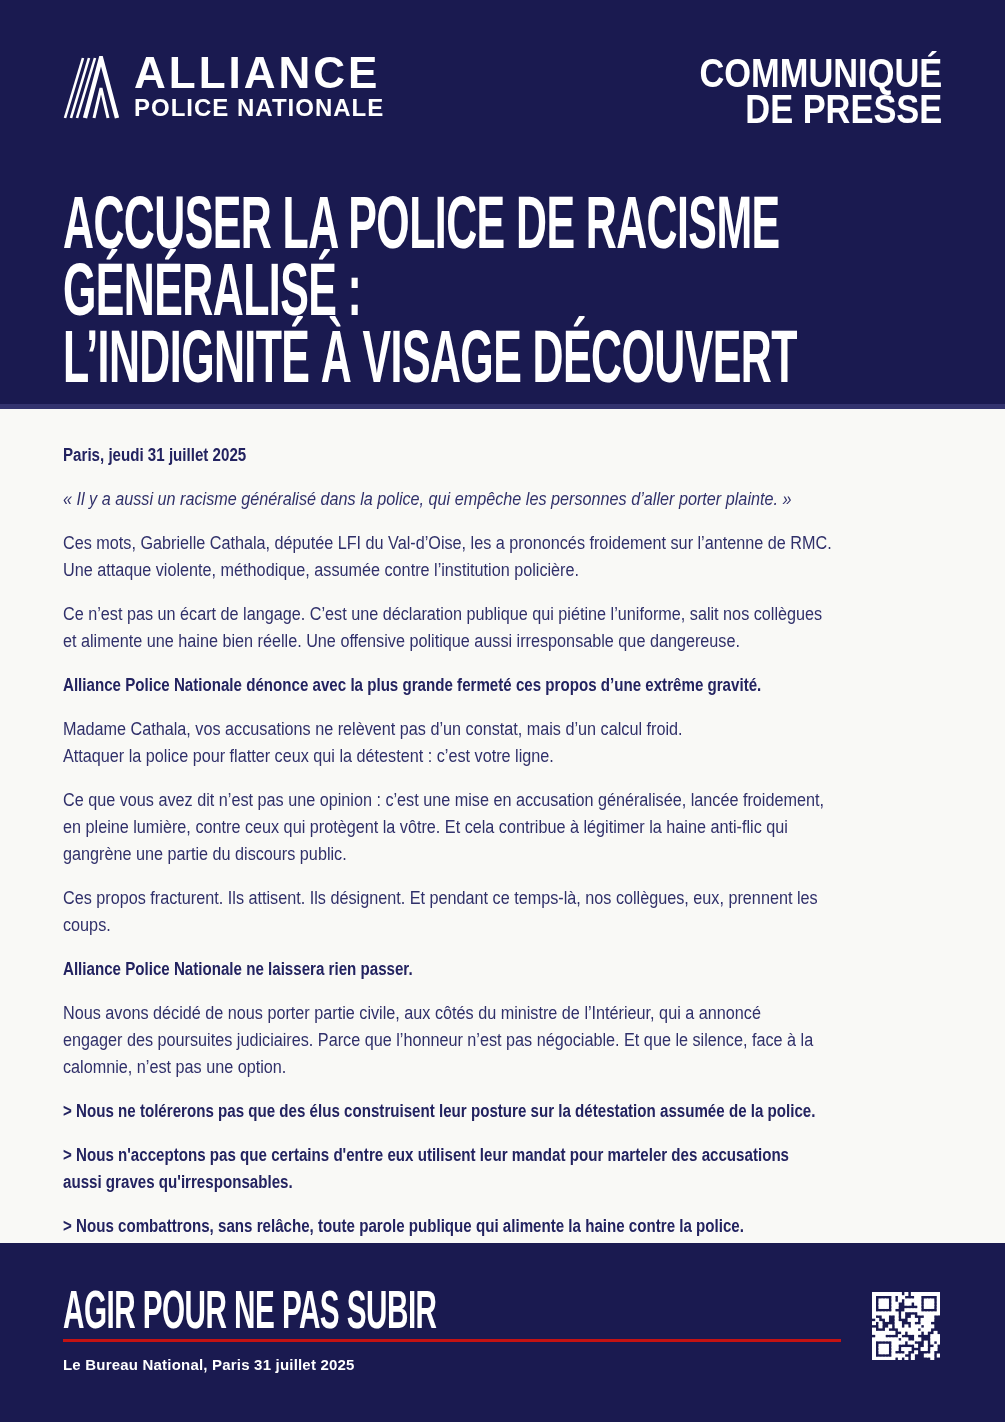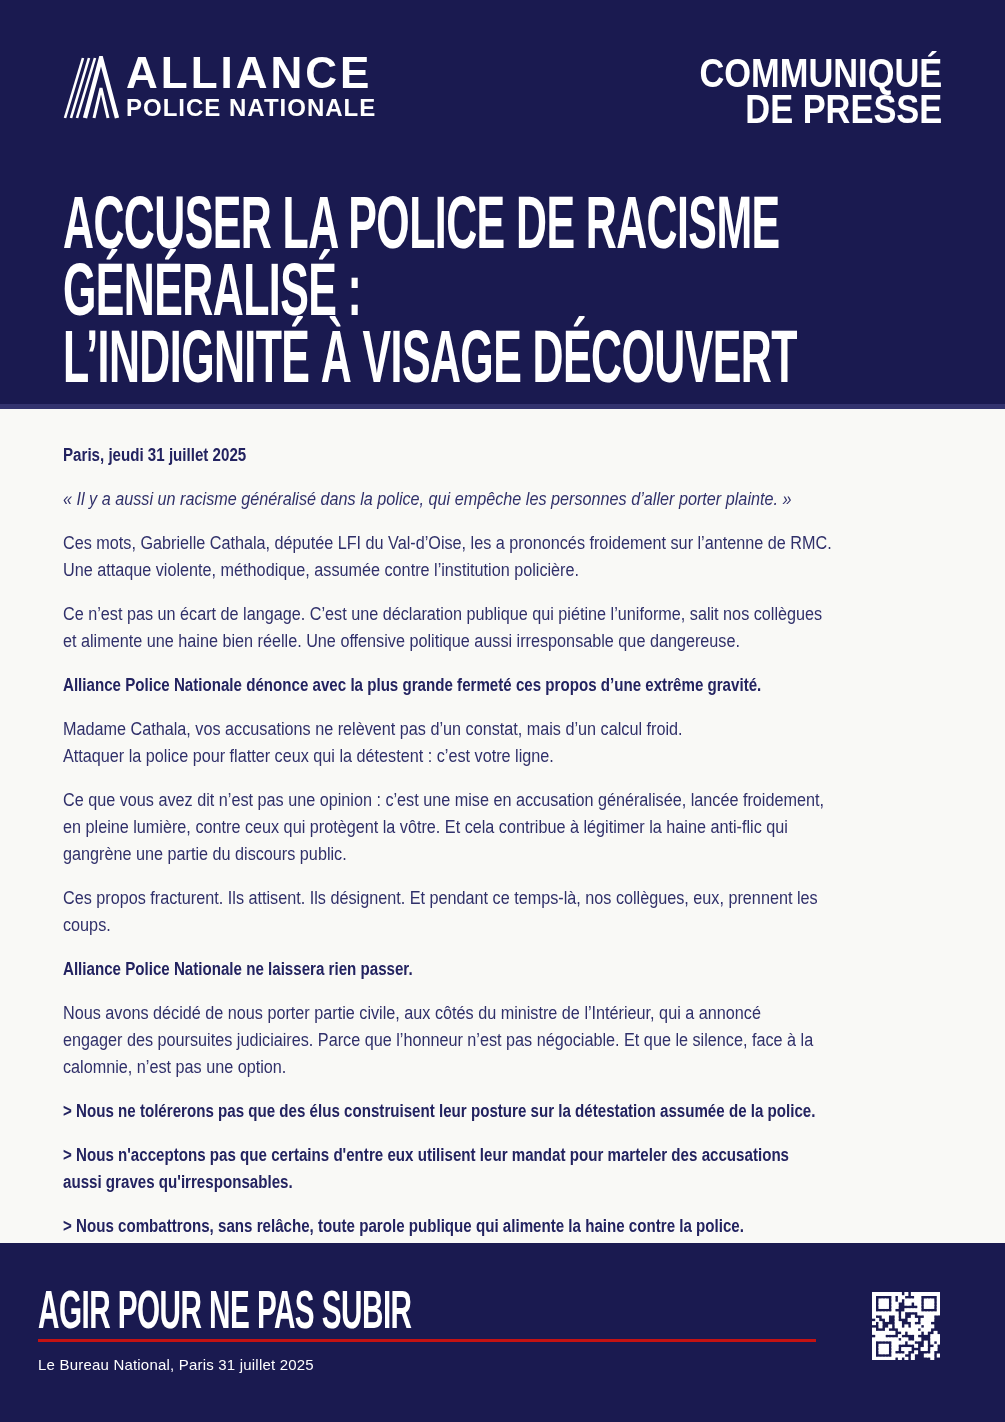--- a/index.html
+++ b/index.html
@@ -8,21 +8,21 @@
     width:1005px; height:1422px; margin:0 auto; overflow:hidden;
     background:#f9f9f6; display:flex; flex-direction:column;
     font-family:"Liberation Sans","DejaVu Sans",sans-serif;
   }
   
   .hdr {
     height:409px; background:#1a1a50; color:#fff;
     padding:55px 63px 0 63px; border-bottom:5px solid #33336e;
   }
   .hdr-top { display:flex; justify-content:space-between; align-items:flex-start; }
-  .logo { display:flex; align-items:center; gap:5px; }
+  .logo { display:flex; align-items:center; gap:13px; }
   .logo svg { display:block; }
   .brand-name { font-size:44px; font-weight:bold; letter-spacing:3px; line-height:36px; }
   .brand-sub  { font-size:24px; font-weight:bold; letter-spacing:1px; line-height:26px; margin-top:4px; }
   .press-label {
     text-align:right; font-weight:bold; font-size:40px; line-height:36px;
     transform:scaleX(.86); transform-origin:top right; letter-spacing:0;
   }
   .press-title { margin-top:62px; }
   .title-line {
     font-weight:bold; font-size:74px; line-height:67px; letter-spacing:-1px;
@@ -32,28 +32,28 @@
   .doc-body { height:834px; padding:33px 39px 0 63px; background:#f9f9f6; }
   .para {
     color:#30306a; font-size:18px; line-height:27px; margin:0 0 17px 0;
     white-space:nowrap; transform:scaleX(.9); transform-origin:top left;
   }
   .para.bold { font-weight:bold; color:#232360; transform:scaleX(.84); }
   .para.italic { font-style:italic; }
   
   .ftr {
     height:179px; background:#1a1a50; color:#fff;
-    padding:42px 63px 0 38px; position:relative;
+    padding:42px 63px 0 63px; position:relative;
   }
   .slogan {
     font-weight:bold; font-size:54px; line-height:48px; letter-spacing:-1px;
     transform:scaleX(.55); transform-origin:top left; white-space:nowrap;
   }
   .red-rule { width:778px; height:3px; background:#c41212; margin-top:6px; }
-  .byline { font-weight:normal; font-size:15px; margin-top:14px; letter-spacing:.2px; }
+  .byline { font-weight:bold; font-size:15px; margin-top:14px; letter-spacing:.2px; }
   .qr { position:absolute; top:49px; right:65px; width:68px; height:68px; }
 </style>
 </head>
 <body>
 
 <div class="page">
 
   <header class="hdr">
     <div class="hdr-top">
       <div class="logo">

